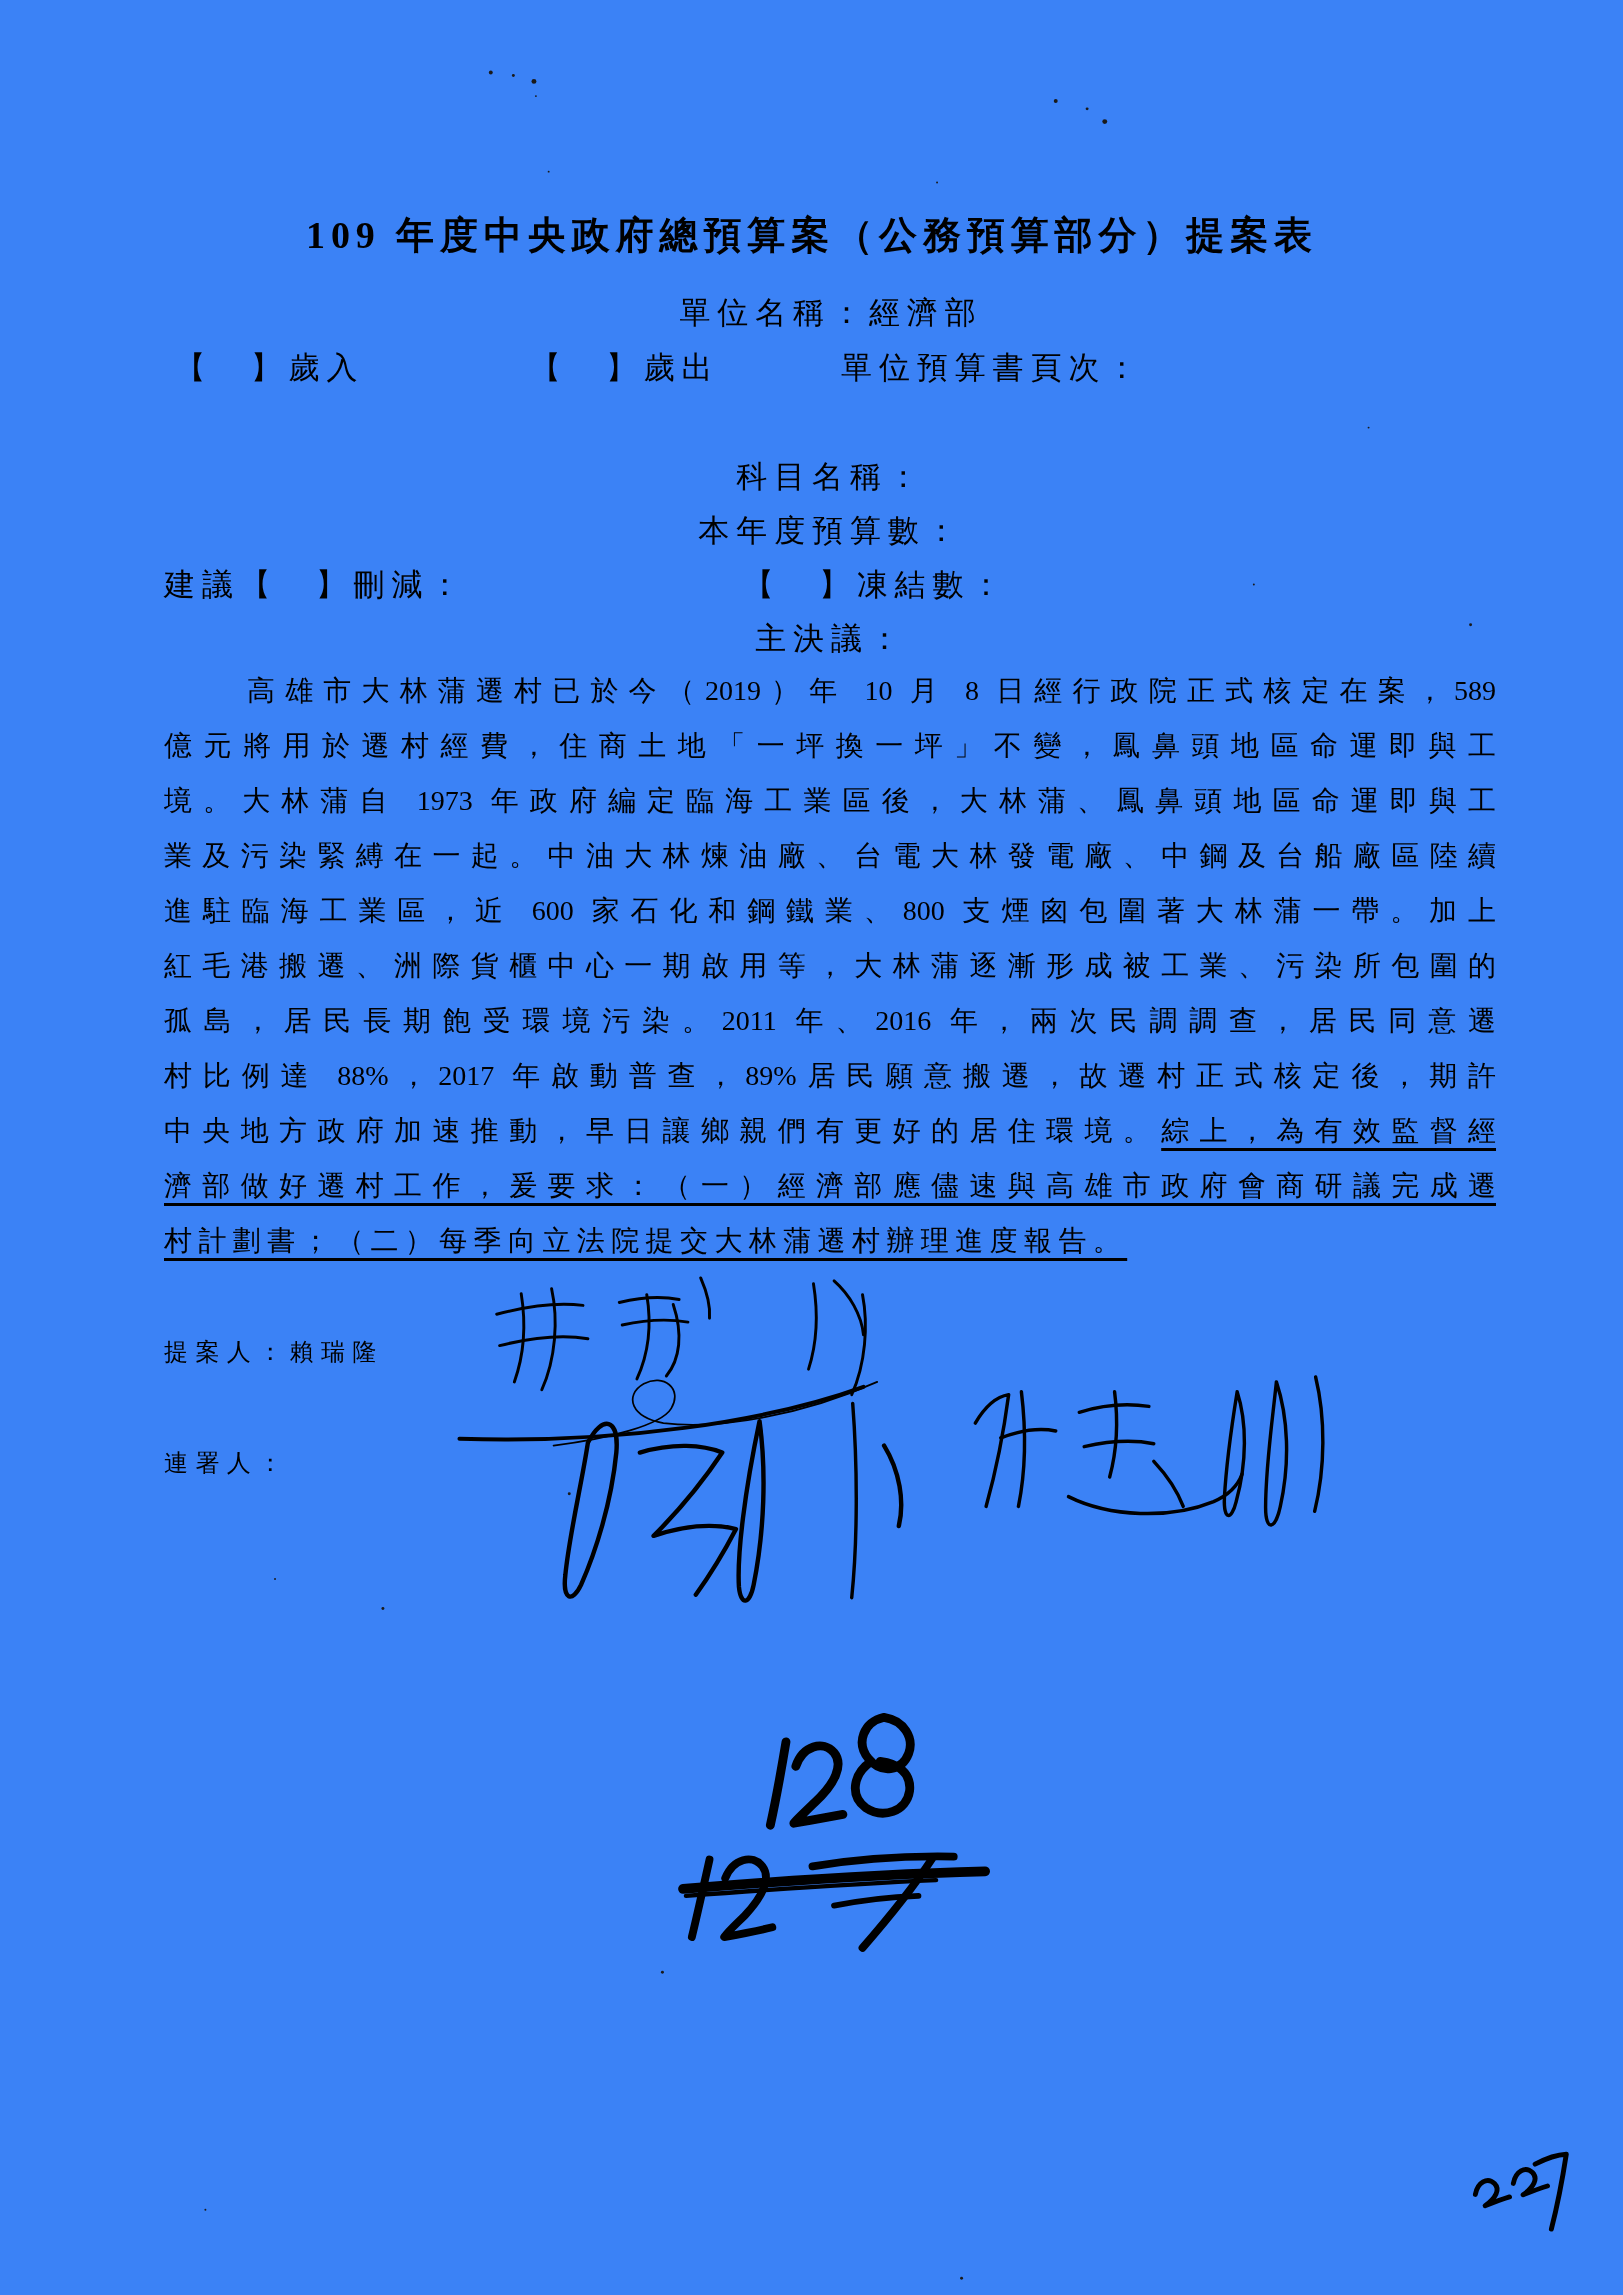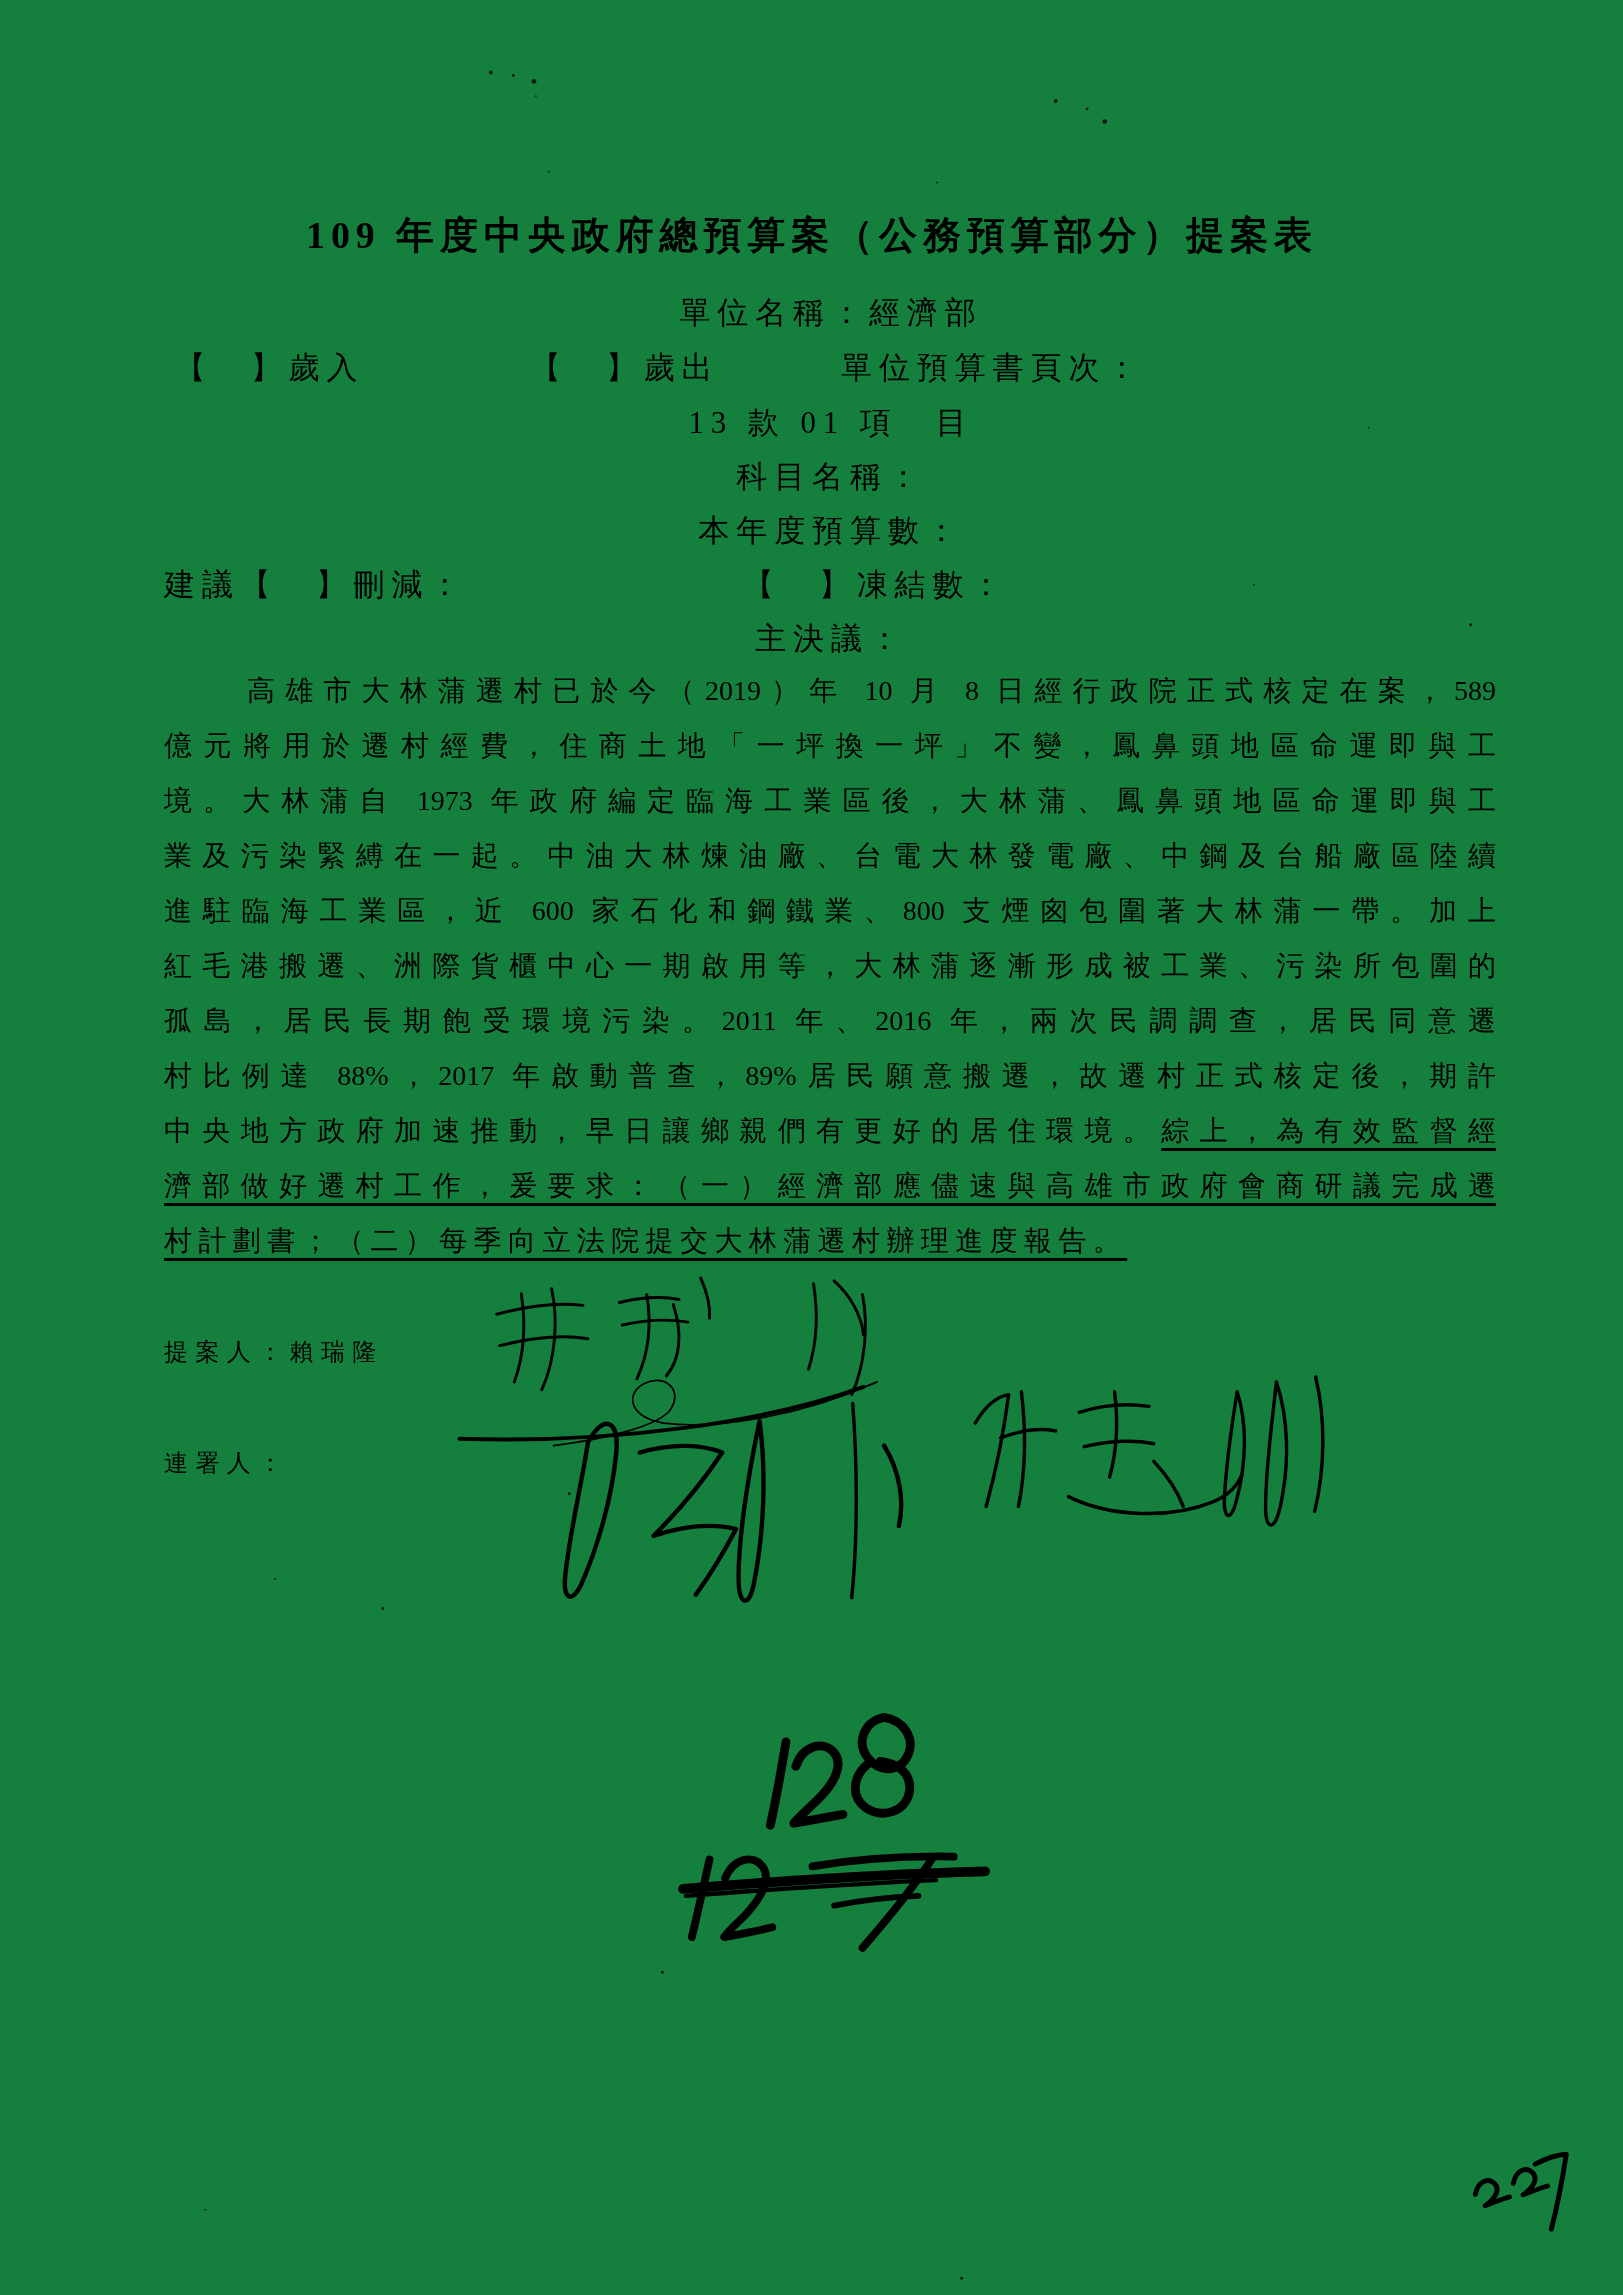--- a/index.html
+++ b/index.html
@@ -1,19 +1,19 @@
 <!DOCTYPE html>
 <html style="font-size:7.8px"><head>
 <meta charset="utf-8">
 <style>
   html,body{margin:0;padding:0;background:#e8e8e8;}
   .page{
     position:relative;
     width:1624px;height:2295px;
-    background:#15803d;
+    background:#3b82f6;
     font-family:"Liberation Serif","DejaVu Serif",serif;
     color:#000;
     overflow:hidden;
   }
   .title{
     position:absolute;left:0;top:210px;width:100%;
     text-align:center;
     font-size:38px;font-weight:bold;letter-spacing:5.9px;
     white-space:pre;
   }
@@ -56,21 +56,20 @@
   <div class="title">109 年度中央政府總預算案（公務預算部分）提案表</div>
 
   <div class="row" style="top:293px">單位名稱：經濟部</div>
 
   <div class="row" style="top:348px">
     <span class="abs" style="left:10.8px">【　】歲入</span>
     <span class="abs" style="left:366px">【　】歲出</span>
     <span class="abs" style="left:677px">單位預算書頁次：</span>
   </div>
 
-  <div class="row" style="top:403px">13 款 01 項　目</div>
   <div class="row" style="top:511px">本年度預算數：</div>
   <div class="row" style="top:457px">科目名稱：</div>
 
   <div class="row" style="top:565px">
     <span class="abs" style="left:0">建議【　】刪減：</span>
     <span class="abs" style="left:579px">【　】凍結數：</span>
   </div>
 
   <div class="row" style="top:619px">主決議：</div>
 

